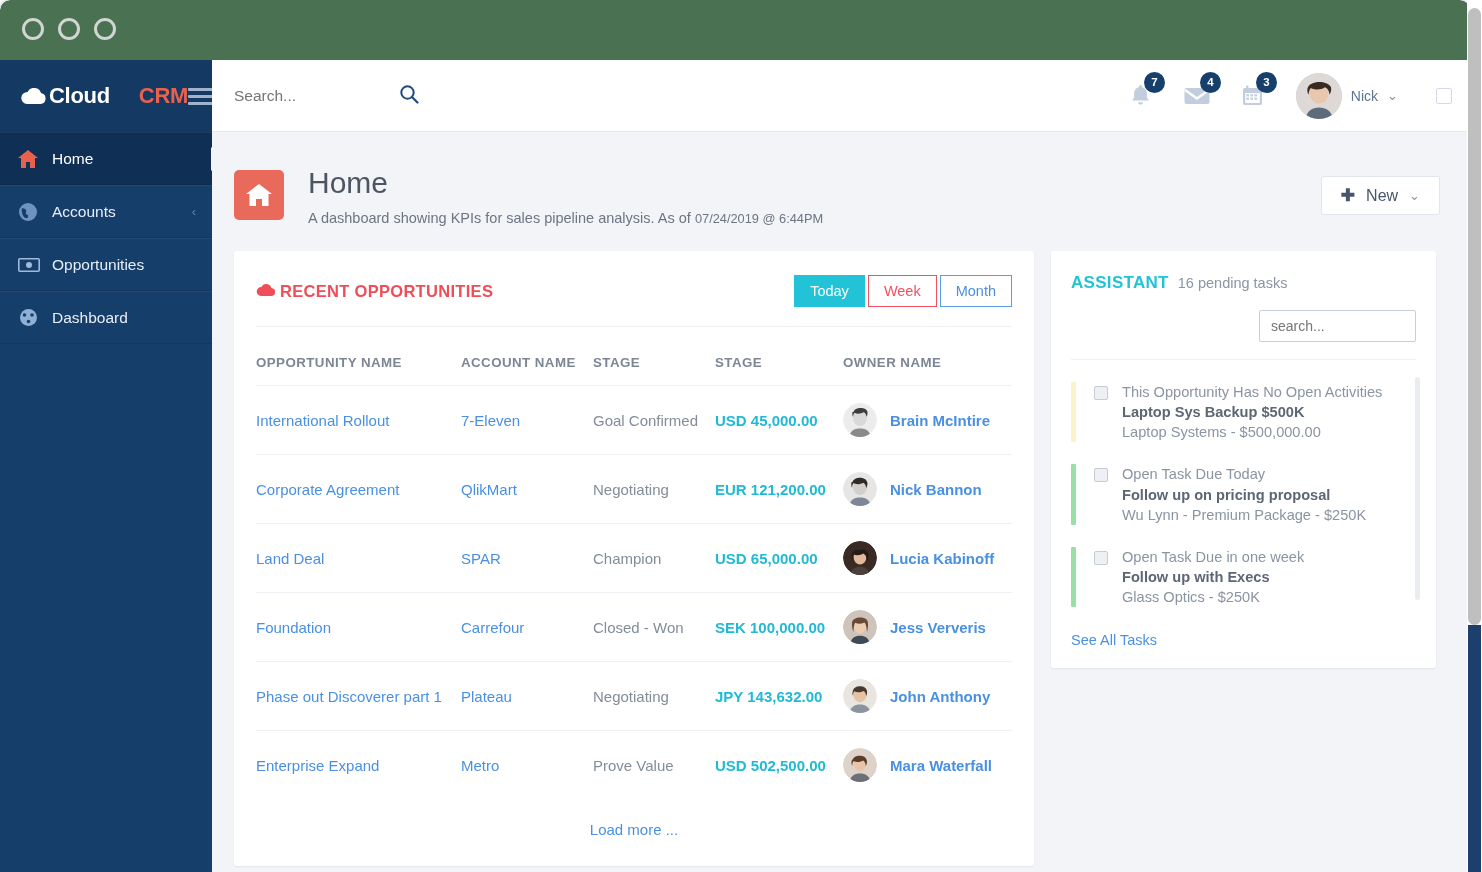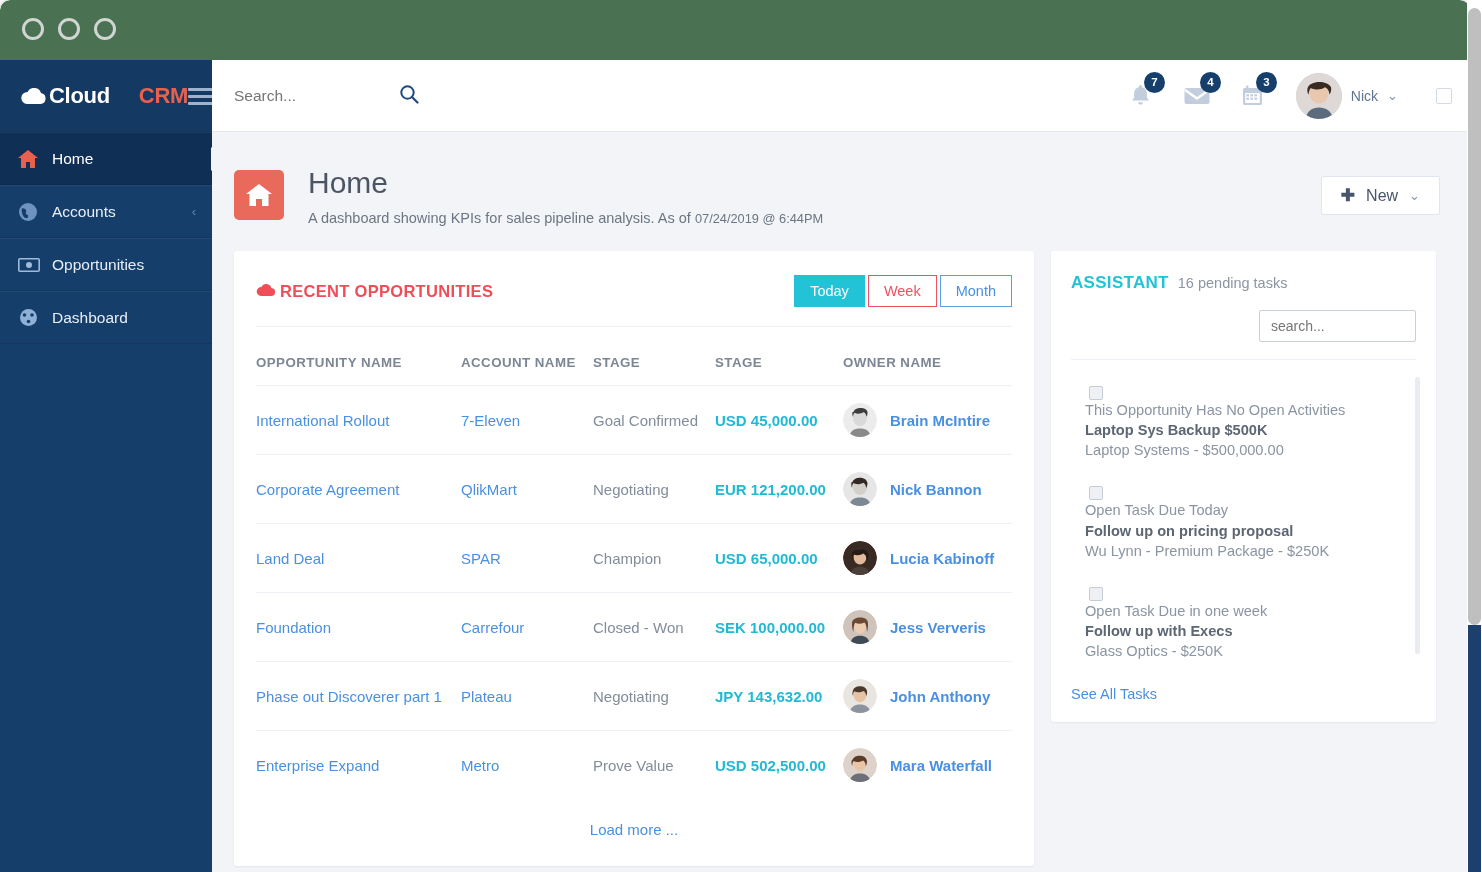--- a/index.html
+++ b/index.html
@@ -156,21 +156,21 @@
   .assist-searchrow { display:flex; justify-content:flex-end; margin-top:17px;}
   .assist-search {
     width:157px; height:32px; border:1px solid #c7cfdb; background:#fff; outline:none;
     padding:0 11px; font-size:14px; color:#9aa3b0; font-family:"Liberation Sans",sans-serif; border-radius:2px;
   }
   .assist-rule { height:1px; background:#edf0f4; margin-top:17px; }
   .tasklist { position:relative; padding-top:13px; }
   .tasklist::after{
     content:""; position:absolute; right:-4px; top:17px; bottom:16px; width:5px; background:#e9edf2; border-radius:3px;
   }
-  .task { display:flex; padding:9px 0 9px 0; margin-bottom:4px;flex-direction:column; }
+  .task { display:flex; padding:9px 0 9px 0; margin-bottom:4px; }
   .task .bar { width:5px; flex:none; border-radius:1px; }
   .task .cb {
     width:14px;height:14px;border:1px solid #c6ccd6; background:#eef0f3; border-radius:2px;
     margin:4px 0 0 18px; flex:none; cursor:pointer;
   }
   .task .body { margin-left:14px; }
   .task .t1 { font-size:14.6px; color:#8a94a2; line-height:1.38; }
   .task .t2 { font-size:14.6px; color:#5d6774; font-weight:bold; line-height:1.38; }
   .task .t3 { font-size:14.6px; color:#8a94a2; line-height:1.38; }
   .seeall { text-align:left; color:#4a90e2; font-size:14.5px; padding:12px 2px 4px 0; cursor:pointer;}

